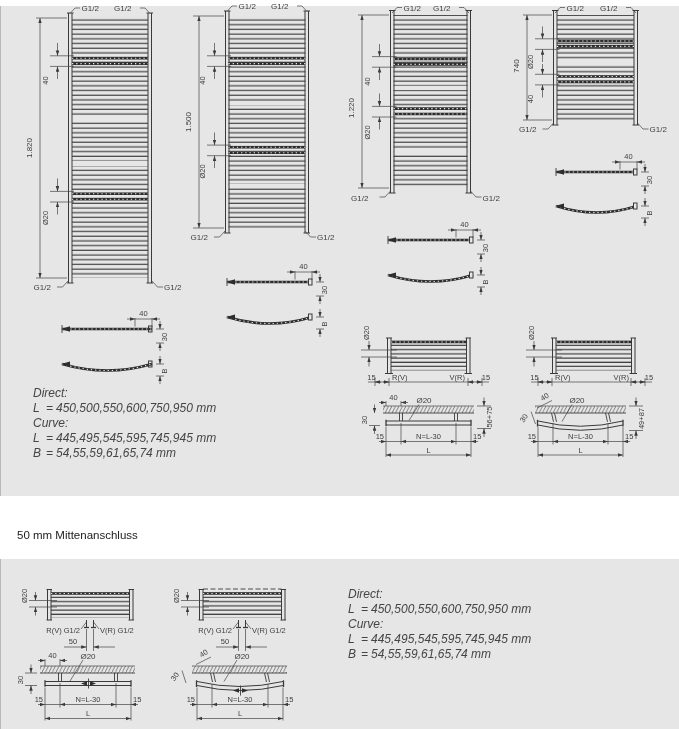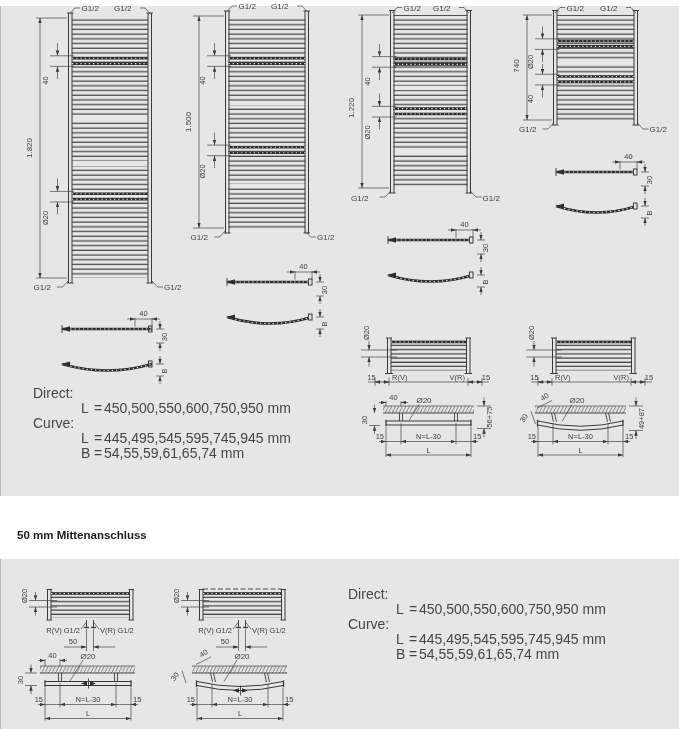--- a/index.html
+++ b/index.html
@@ -13,24 +13,24 @@
   svg .s7{font-size:7.5px;}
   .ln{stroke:#3a3a3a;stroke-width:1;fill:none;}
   .l9{stroke:#3a3a3a;stroke-width:.9;fill:none;}
   .lt{stroke:#3a3a3a;stroke-width:1.3;fill:none;}
   .dim{stroke:#434343;stroke-width:.7;fill:none;}
   .bnd{stroke:#2d2d2d;stroke-width:2.6;fill:none;}
   .bar{stroke:#2d2d2d;stroke-width:2.6;fill:none;}
   .dot{stroke:#e6e6e6;stroke-width:1.1;fill:none;stroke-dasharray:1.3 2.9;}
   .dsh{stroke:#3a3a3a;stroke-width:.9;fill:none;stroke-dasharray:5 2.5;}
   .tri{fill:#2d2d2d;stroke:none;}
-  .heading{position:absolute;left:5px;top:529px;z-index:3;font-size:11.5px;font-weight:bold;color:#1b1b1b;padding-left:12px;}
-  .spec{position:absolute;z-index:3;font-size:14px;color:#454545;line-height:11px;}
+  .heading{position:absolute;left:5px;top:529px;z-index:3;font-size:11.5px;font-weight:normal;color:#1b1b1b;padding-left:12px;}
+  .spec{position:absolute;z-index:3;font-size:12px;color:#454545;line-height:11px;font-style:italic;}
   .spec-title{margin-bottom:4px;}
-  .spec-row{margin-bottom:4px;white-space:nowrap;margin-left:48px;}
+  .spec-row{margin-bottom:4px;white-space:nowrap;}
   .spec-title.t2{margin-top:4px;}
   .spec .k{display:inline-block;width:13px;}
   .spec .e{display:inline-block;width:10px;}
 </style>
 </head>
 <body>
 
 <div id="page">
   <div id="panel-top" class="panel"></div>
   <div id="panel-bottom" class="panel"></div>

